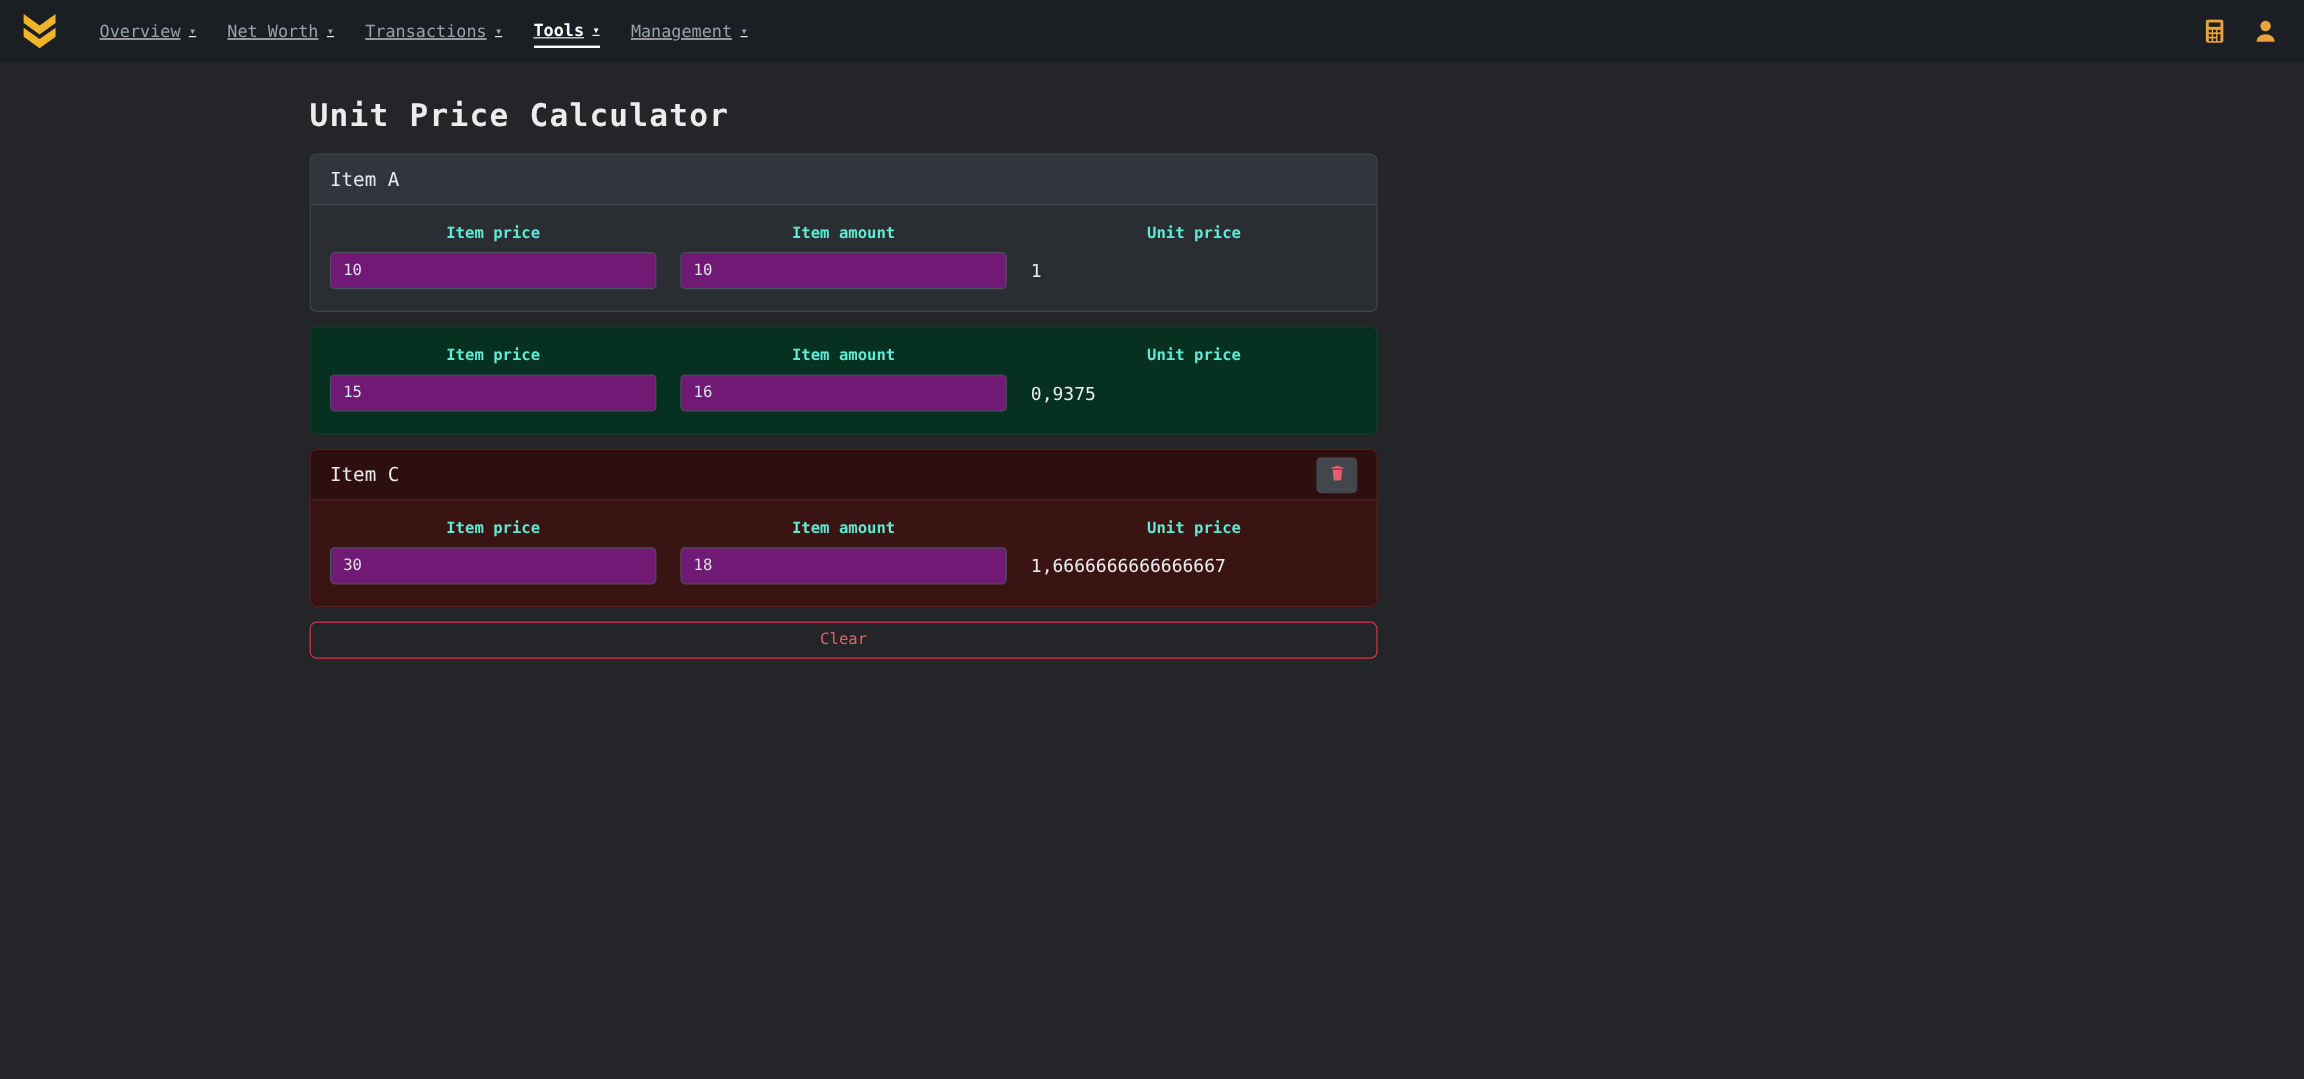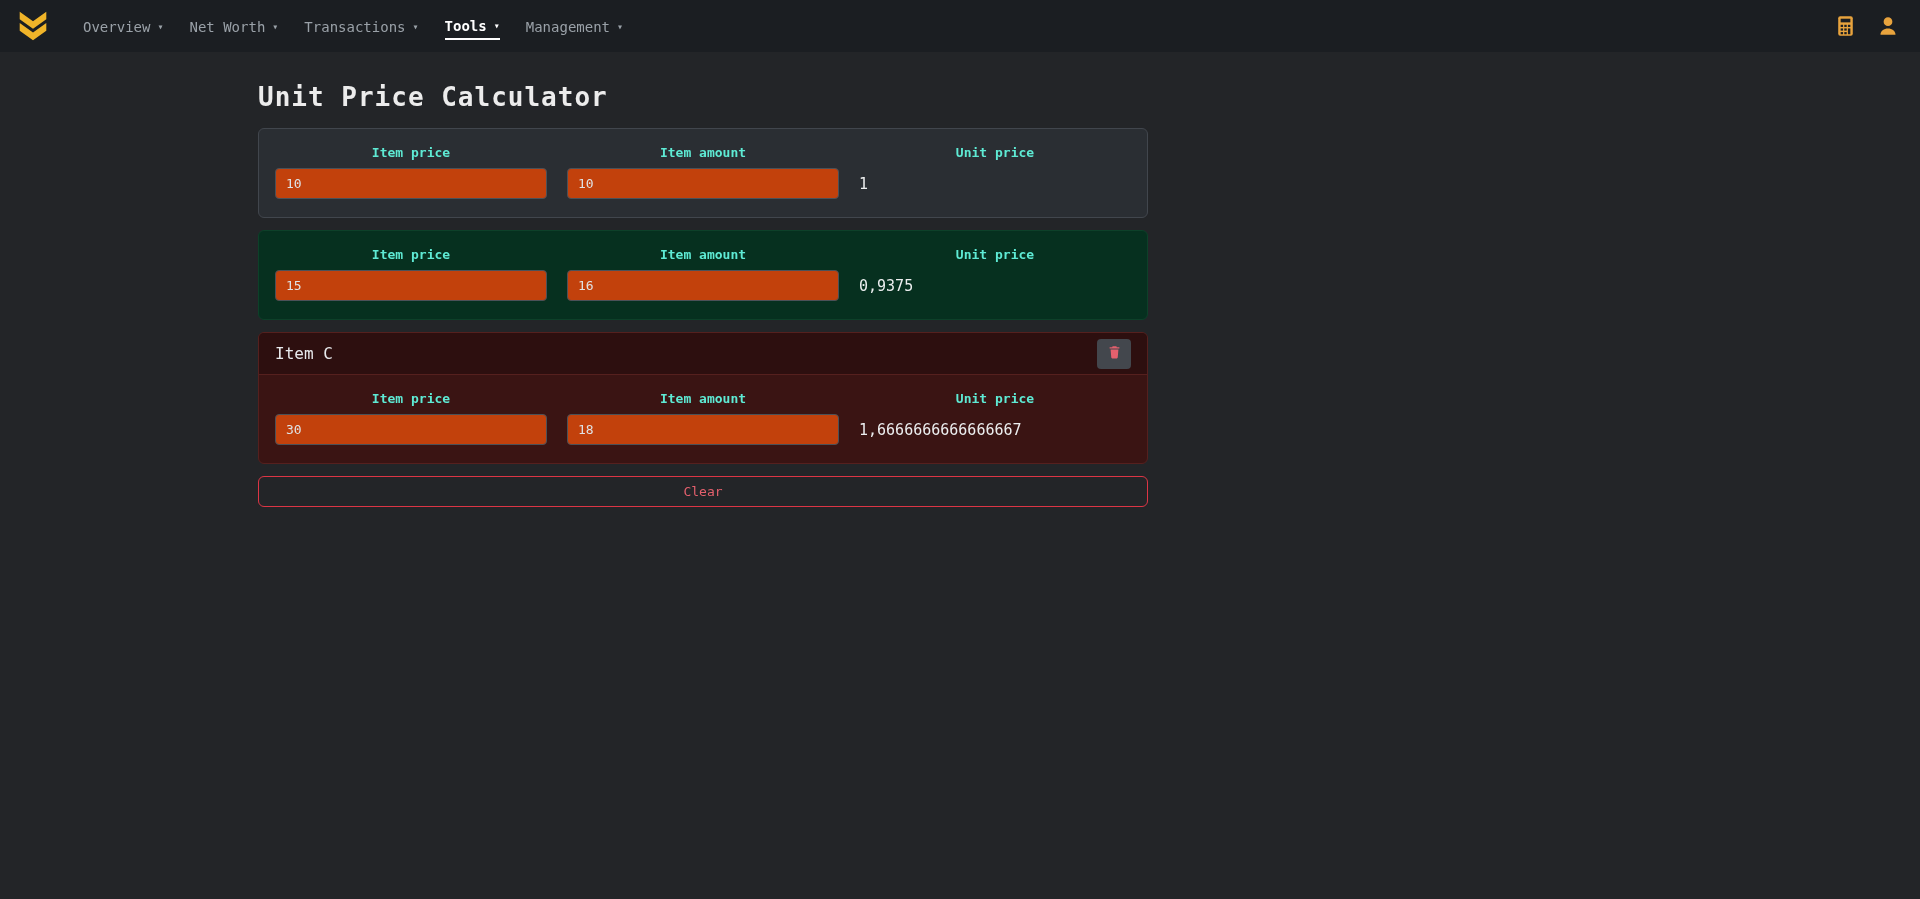--- a/index.html
+++ b/index.html
@@ -12,21 +12,21 @@
 
   
   .navbar {
     height: 52px;
     background: #1b1e22;
     display: flex;
     align-items: center;
     padding: 0 14px;
   }
   .brand { display: flex; align-items: center; margin-right: 18px; cursor: pointer; }
-  .nav { display: flex; align-items: flex-start; height: 100%; }
+  .nav { display: flex; align-items: flex-start; height: 100%; text-decoration: underline; }
   .nav-item {
     display: flex;
     align-items: center;
     gap: 7px;
     color: #9aa1a8;
     font-size: 14px;
     padding: 0 13px;
     height: 52px;
     cursor: pointer;
   }
@@ -83,21 +83,21 @@
     display: block;
     font-size: 13px;
     font-weight: bold;
     margin-bottom: 8px;
     color: #5eead4;
     text-align: center;
   }
   .field-input {
     width: 100%;
     height: 31px;
-    background: #c2410c;
+    background: #701a75;
     border: 1px solid #4b5158;
     border-radius: 4px;
     color: #dfe2e5;
     font-family: "DejaVu Sans Mono", monospace;
     font-size: 13px;
     padding: 0 10px;
     outline: none;
   }
   .unit-value {
     height: 31px;
@@ -197,20 +197,23 @@
         <path fill="#e8a33d" d="M8 8a3.5 3.5 0 1 0 0-7 3.5 3.5 0 0 0 0 7zM2 15c0-3.1 2.7-5 6-5s6 1.9 6 5z"></path>
       </svg>
     </button>
   </div>
 </nav>
 
 <main class="container">
   <h1 class="page-title">Unit Price Calculator</h1>
 
   <section class="card variant-default">
+    <div class="card-header">
+      <span>Item A</span>
+    </div>
     <div class="card-body">
       <div class="field">
         <span class="field-label">Item price</span>
         <input class="field-input" value="10" style="">
       </div>
       <div class="field">
         <span class="field-label">Item amount</span>
         <input class="field-input" value="10" style="">
       </div>
       <div class="field">

